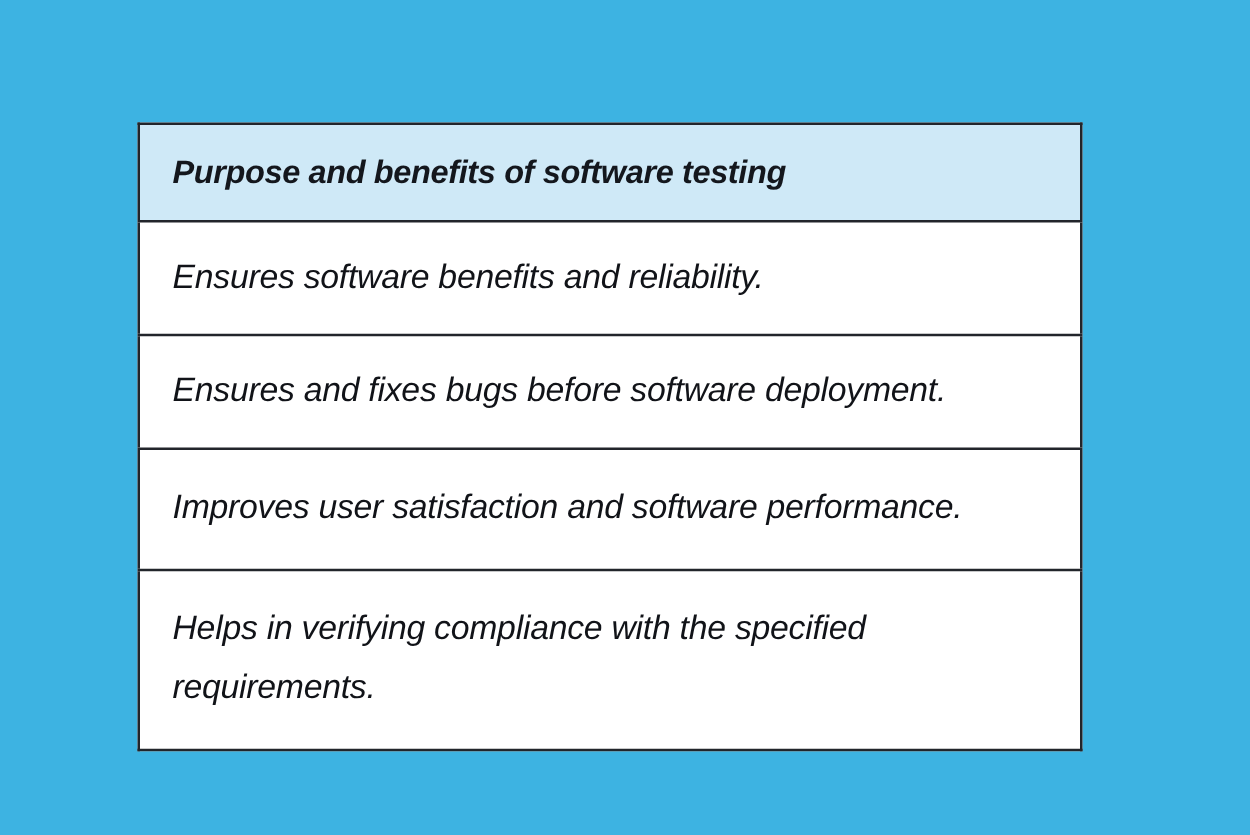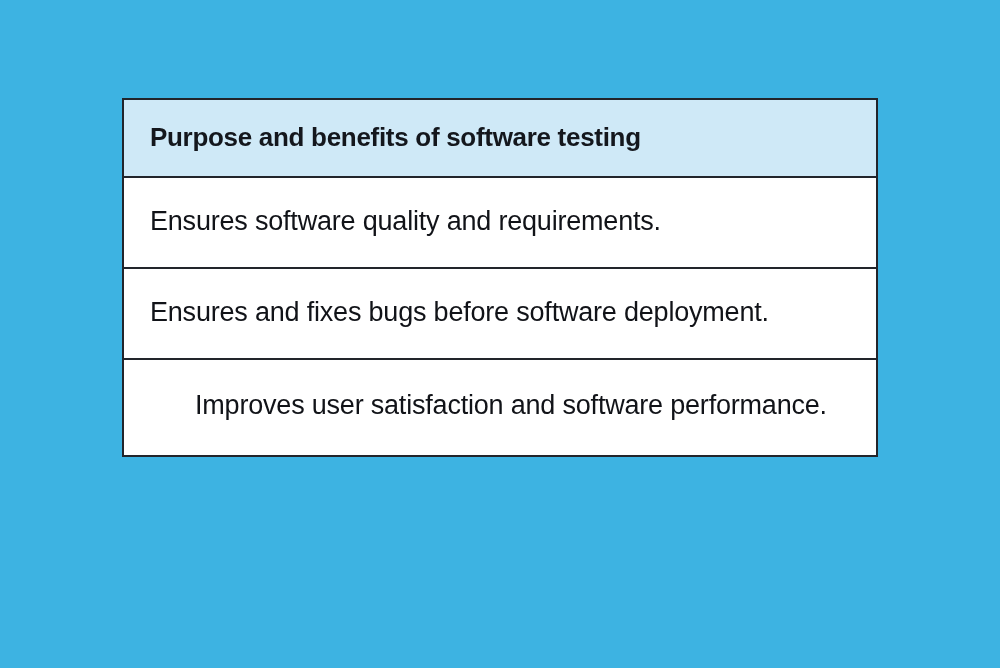--- a/index.html
+++ b/index.html
@@ -16,23 +16,24 @@
 
   .page {
     position: relative;
     width: 1000px;
     height: 668px;
     box-sizing: border-box;
   }
 
   .table-wrap {
     position: absolute;
-    left: 122px;
+    left: 110px;
     top: 98px;
     width: 756px;
+    font-style: italic;
   }
 
   .info-table {
     width: 100%;
     border-collapse: collapse;
     background: #ffffff;
     border: 2px solid #22252b;
     table-layout: fixed;
   }
 
@@ -72,54 +73,58 @@
   }
 
   .row-single .cell-inner {
     padding-top: 20px;
     padding-bottom: 22px;
   }
 
   .row-multi .cell-inner {
     padding-top: 22px;
     padding-bottom: 26px;
-    margin-left: 45px;
   }
 </style>
 </head>
 <body>
 
 <div class="page">
 
   <div class="table-wrap">
     <table class="info-table">
       <tbody>
 
         <tr class="header-row">
           <td>
             <div class="cell-inner">Purpose and benefits of software testing</div>
           </td>
         </tr>
 
         <tr class="row-single">
           <td>
-            <div class="cell-inner">Ensures software quality and requirements.</div>
+            <div class="cell-inner">Ensures software benefits and reliability.</div>
           </td>
         </tr>
 
         <tr class="row-single">
           <td>
             <div class="cell-inner">Ensures and fixes bugs before software deployment.</div>
           </td>
         </tr>
 
         <tr class="row-multi">
           <td>
             <div class="cell-inner">Improves user satisfaction and software performance.</div>
           </td>
         </tr>
 
+        <tr class="row-multi">
+          <td>
+            <div class="cell-inner">Helps in verifying compliance with the specified requirements.</div>
+          </td>
+        </tr>
 
       </tbody>
     </table>
   </div>
 
 </div>
 
 </body></html>

